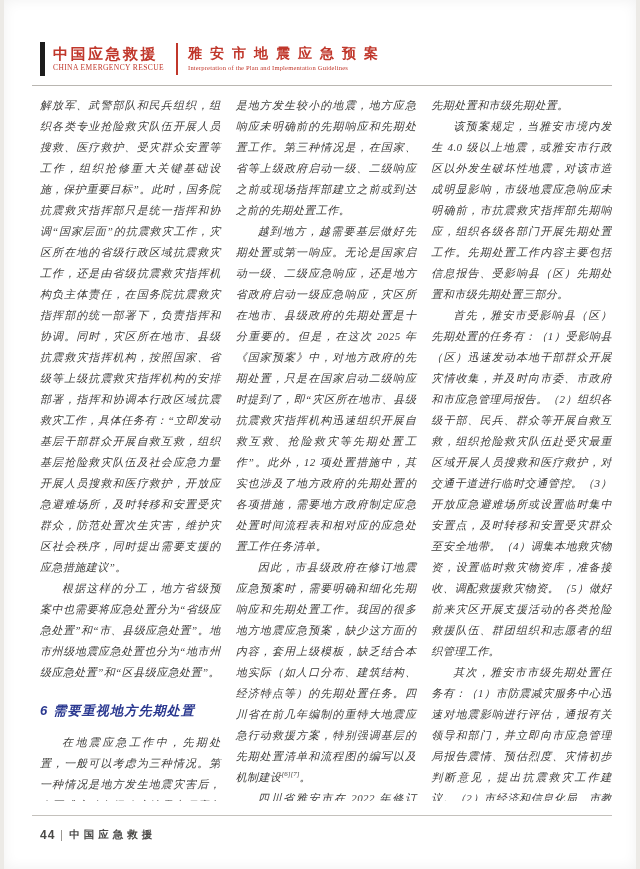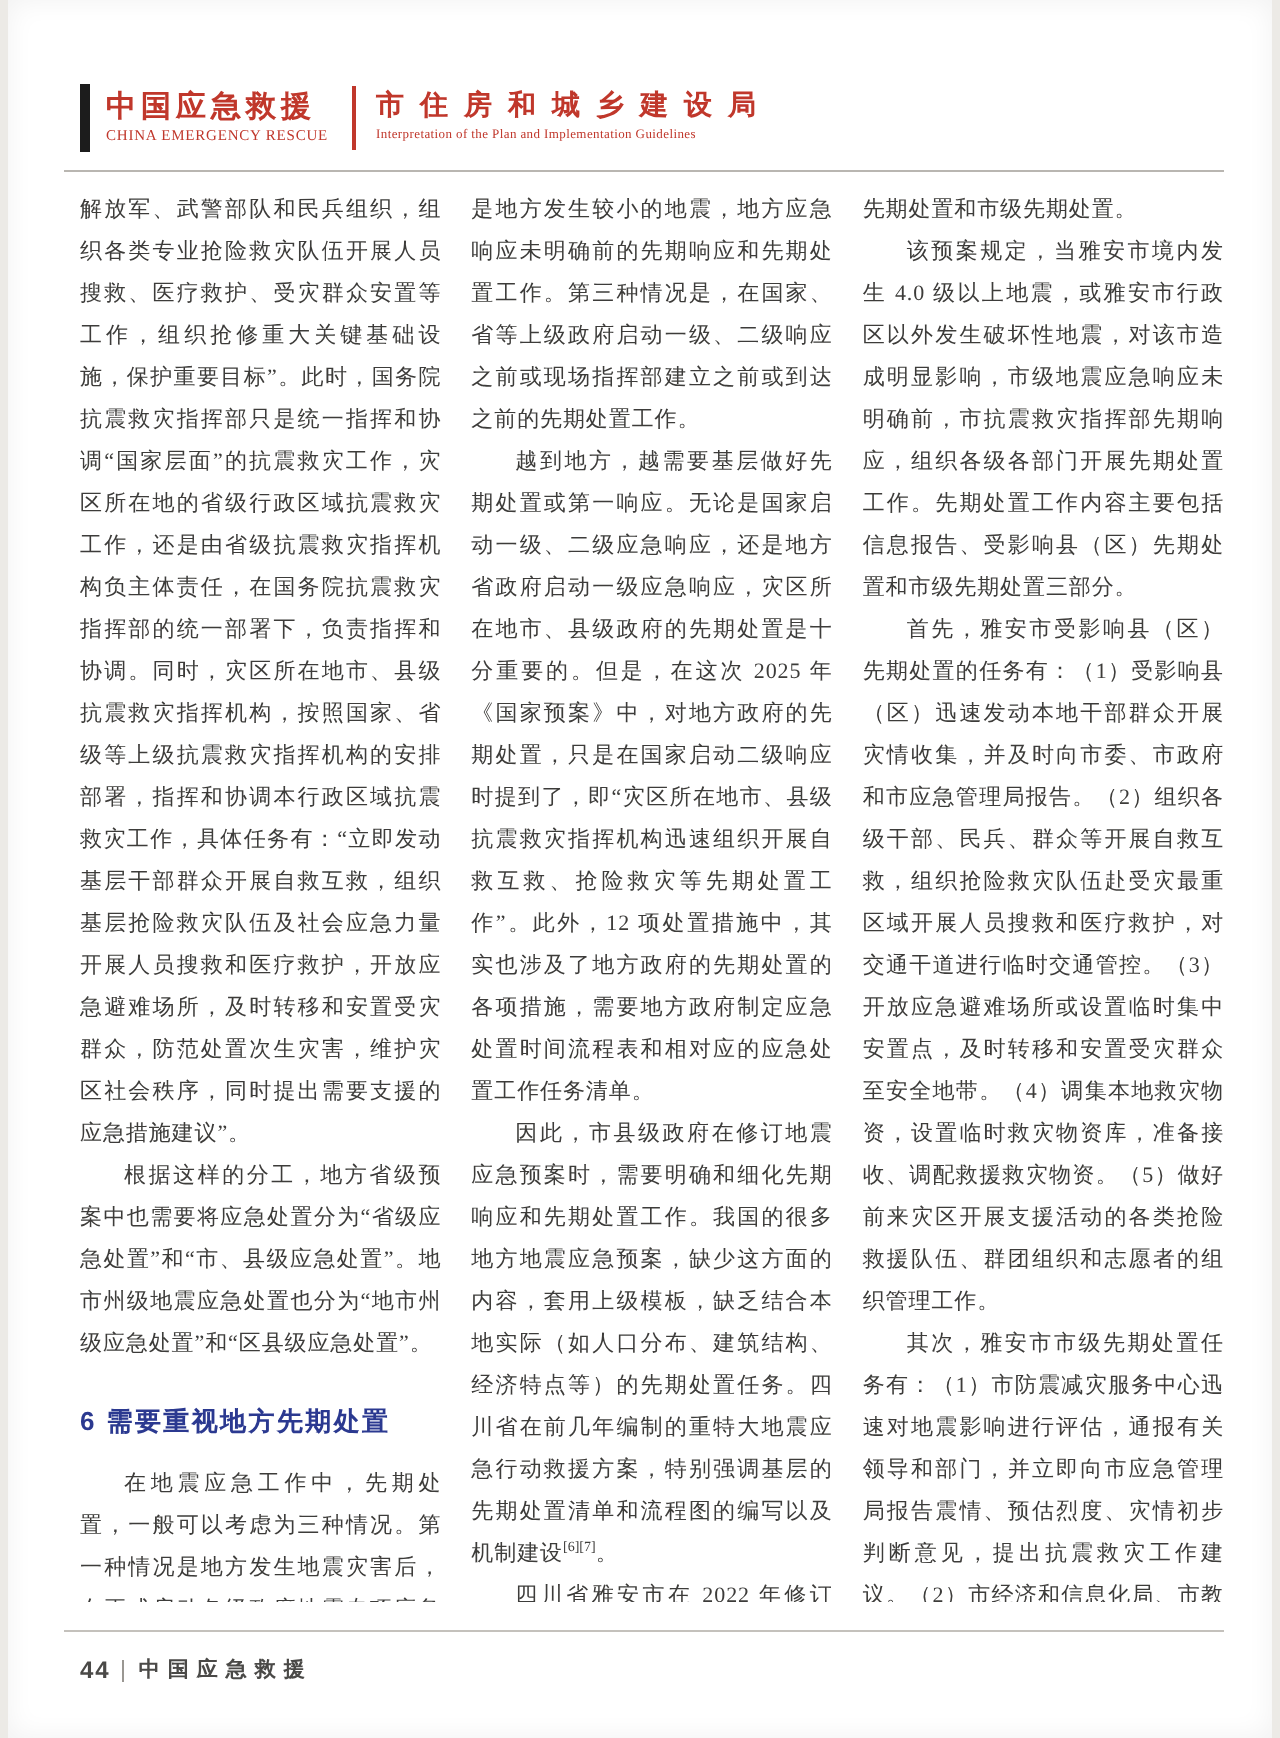--- a/index.html
+++ b/index.html
@@ -23,21 +23,21 @@
   .brand{display:flex;flex-direction:column;justify-content:center;}
   .brand-cn{color:#c0372b;font-weight:bold;font-size:15px;letter-spacing:2.5px;line-height:18px;white-space:nowrap;}
   .brand-en{color:#c0372b;font-weight:normal;font-size:7.5px;letter-spacing:0.4px;line-height:10px;white-space:nowrap;text-align:center;}
   .hdr-divider{width:2px;background:#c0372b;margin:1px 10px 1px 12px;}
   .section{display:flex;flex-direction:column;justify-content:center;}
   .section-cn{color:#c0372b;font-weight:bold;font-size:14px;letter-spacing:8px;line-height:18px;white-space:nowrap;}
   .section-en{color:#c0372b;font-size:6.5px;letter-spacing:0.2px;line-height:10px;white-space:nowrap;}
   .header-rule{height:1px;background:#b9b6b1;margin:9px 0 0 -8px;}
   
   .columns{
-    display:flex;gap:15px;margin-top:9px;height:706px;overflow:hidden;
+    display:flex;gap:15px;margin-top:9px;height:706px;overflow:hidden;font-style:italic;
   }
   .col{flex:1 1 0;min-width:0;}
   .para{
     margin:0;color:#3d3c3a;font-size:11px;line-height:21px;
     text-align:justify;letter-spacing:0.45px;
     overflow-wrap:break-word;
   }
   .para.indent{text-indent:2em;}
   .sec-heading{
     color:#2b3990;font-weight:bold;font-size:13px;letter-spacing:1.2px;
@@ -63,21 +63,21 @@
   <div class="content">
 
     <div class="header">
       <div class="brand-bar"></div>
       <div class="brand">
         <div class="brand-cn">中国应急救援</div>
         <div class="brand-en">CHINA EMERGENCY RESCUE</div>
       </div>
       <div class="hdr-divider"></div>
       <div class="section">
-        <div class="section-cn">市住房和城乡建设局</div>
+        <div class="section-cn">雅安市地震应急预案</div>
         <div class="section-en">Interpretation of the Plan and Implementation Guidelines</div>
       </div>
     </div>
     <div class="header-rule"></div>
 
     <div class="columns">
 
       <div class="col">
         <p class="para">解放军、武警部队和民兵组织，组织各类专业抢险救灾队伍开展人员搜救、医疗救护、受灾群众安置等工作，组织抢修重大关键基础设施，保护重要目标”。此时，国务院抗震救灾指挥部只是统一指挥和协调“国家层面”的抗震救灾工作，灾区所在地的省级行政区域抗震救灾工作，还是由省级抗震救灾指挥机构负主体责任，在国务院抗震救灾指挥部的统一部署下，负责指挥和协调。同时，灾区所在地市、县级抗震救灾指挥机构，按照国家、省级等上级抗震救灾指挥机构的安排部署，指挥和协调本行政区域抗震救灾工作，具体任务有：“立即发动基层干部群众开展自救互救，组织基层抢险救灾队伍及社会应急力量开展人员搜救和医疗救护，开放应急避难场所，及时转移和安置受灾群众，防范处置次生灾害，维护灾区社会秩序，同时提出需要支援的应急措施建议”。</p>
         <p class="para indent">根据这样的分工，地方省级预案中也需要将应急处置分为“省级应急处置”和“市、县级应急处置”。地市州级地震应急处置也分为“地市州级应急处置”和“区县级应急处置”。</p>

